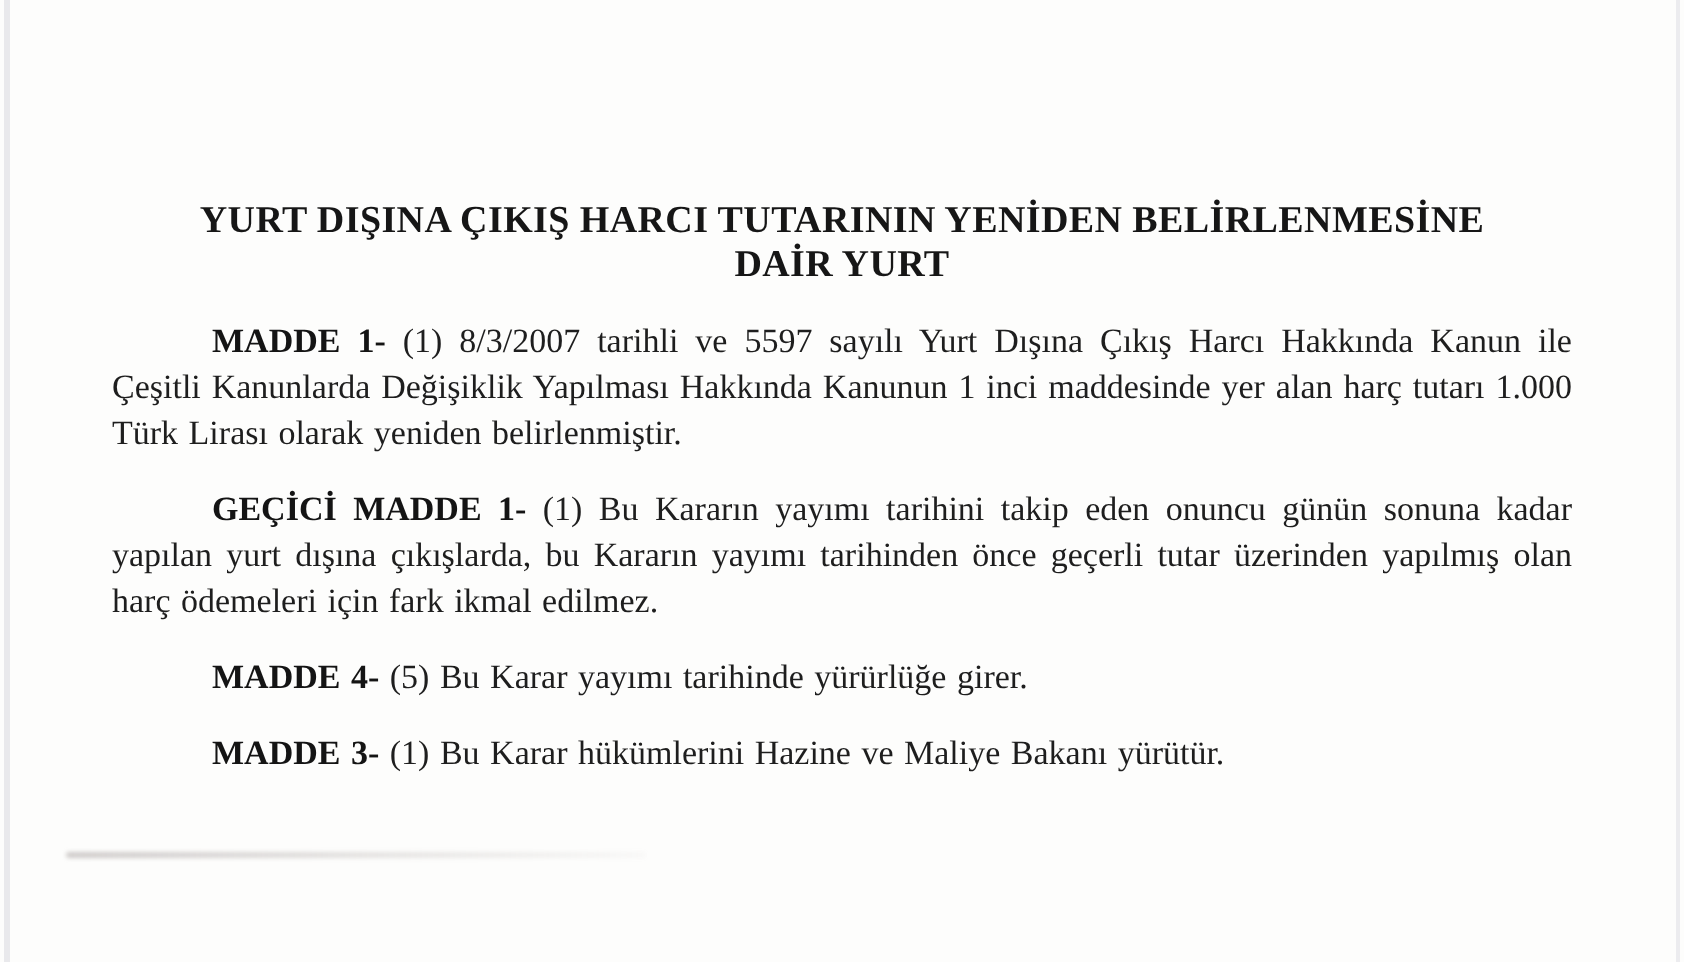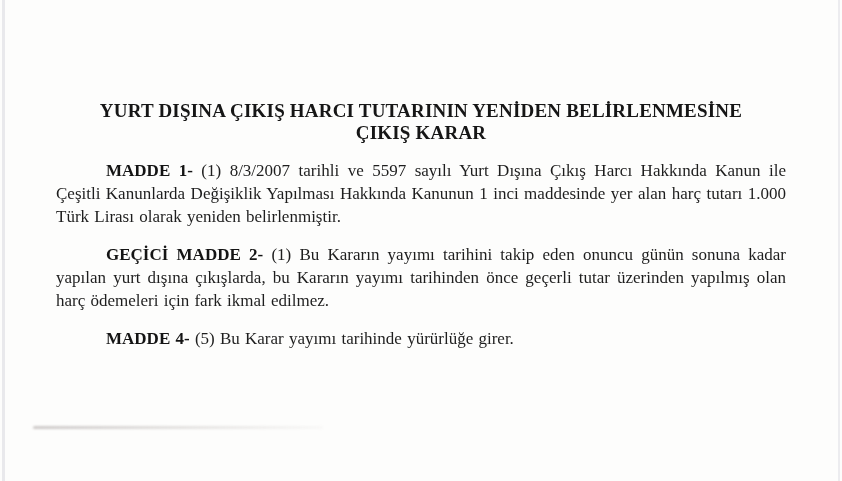--- a/index.html
+++ b/index.html
@@ -85,27 +85,28 @@
 
 <div class="page">
 
   <div class="edge-left"></div>
   <div class="edge-right"></div>
 
   <div class="content">
 
     <div class="doc-title">
       <div class="title-line">YURT DIŞINA ÇIKIŞ HARCI TUTARININ YENİDEN BELİRLENMESİNE</div>
-      <div class="title-line">ÇIKIŞ KARAR</div>
+      <div class="title-line">DAİR YURT</div>
     </div>
 
     <p class="article p-m1"><span class="label">MADDE 1-</span><span> (1) 8/3/2007 tarihli ve 5597 sayılı Yurt Dışına Çıkış Harcı Hakkında Kanun ile Çeşitli Kanunlarda Değişiklik Yapılması Hakkında Kanunun 1 inci maddesinde yer alan harç tutarı 1.000 Türk Lirası olarak yeniden belirlenmiştir.</span></p>
 
-    <p class="article p-g1"><span class="label">GEÇİCİ MADDE 2-</span><span> (1) Bu Kararın yayımı tarihini takip eden onuncu günün sonuna kadar yapılan yurt dışına çıkışlarda, bu Kararın yayımı tarihinden önce geçerli tutar üzerinden yapılmış olan harç ödemeleri için fark ikmal edilmez.</span></p>
+    <p class="article p-g1"><span class="label">GEÇİCİ MADDE 1-</span><span> (1) Bu Kararın yayımı tarihini takip eden onuncu günün sonuna kadar yapılan yurt dışına çıkışlarda, bu Kararın yayımı tarihinden önce geçerli tutar üzerinden yapılmış olan harç ödemeleri için fark ikmal edilmez.</span></p>
 
     <p class="article p-m2"><span class="label">MADDE 4-</span><span> (5) Bu Karar yayımı tarihinde yürürlüğe girer.</span></p>
 
+    <p class="article p-m3"><span class="label">MADDE 3-</span><span> (1) Bu Karar hükümlerini Hazine ve Maliye Bakanı yürütür.</span></p>
 
   </div>
 
   <div class="scan-artifact"></div>
 
 </div>
 
 </body></html>

